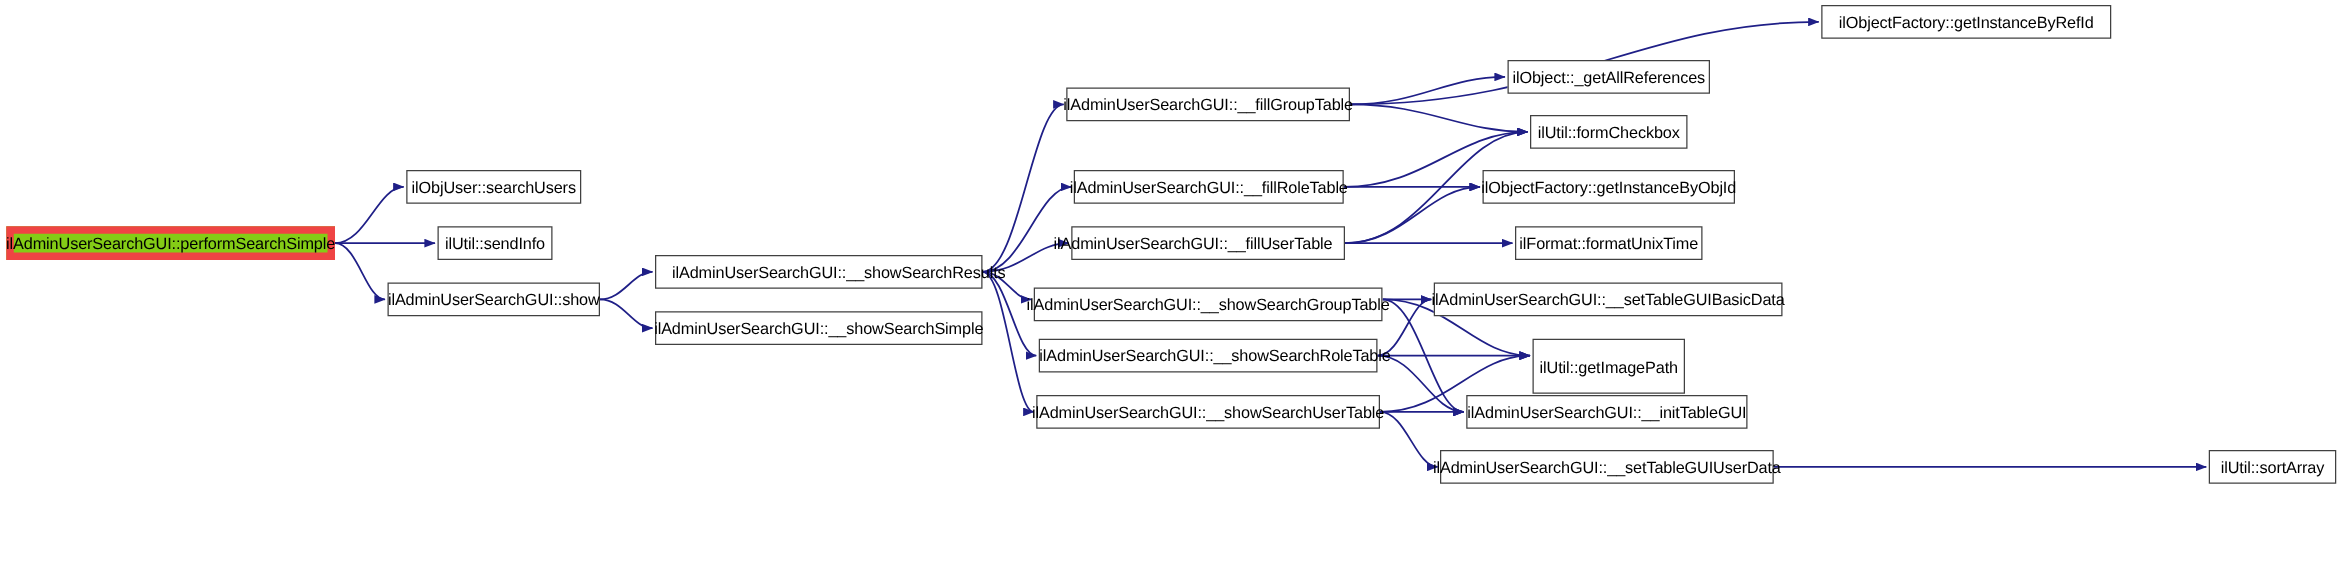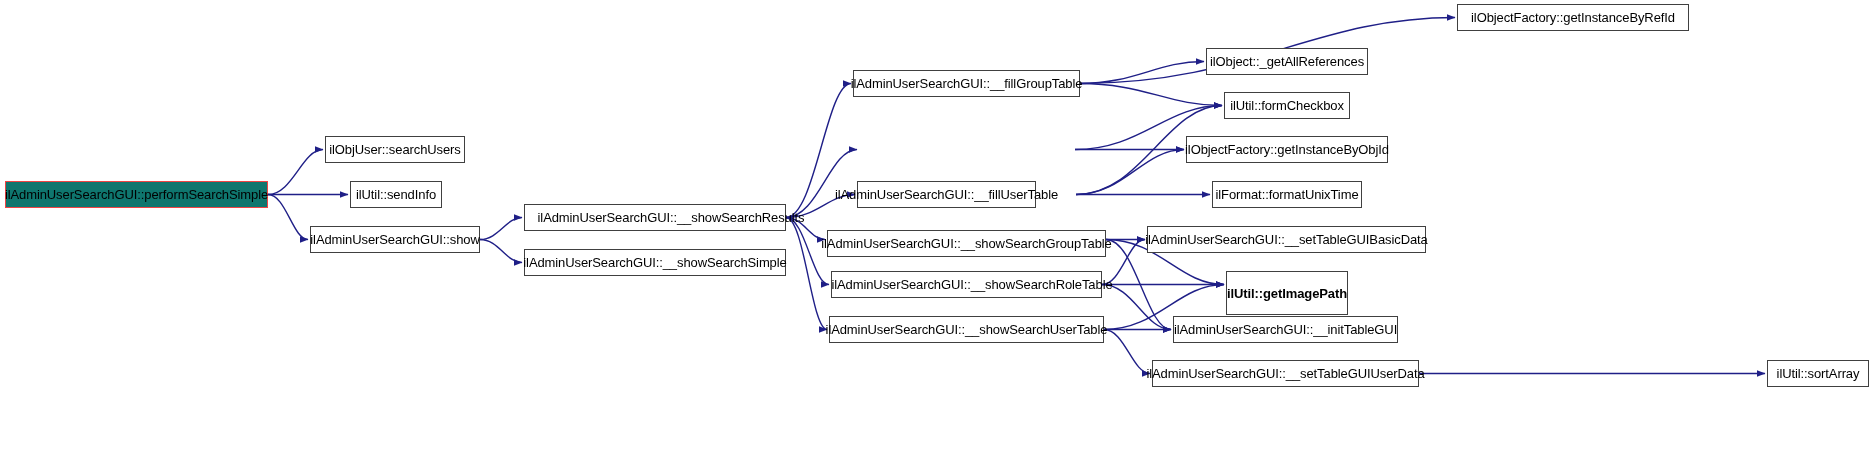--- a/index.html
+++ b/index.html
@@ -32,22 +32,22 @@
     background: #ffffff;
     border: 1px solid #404040;
     color: #000000;
     font-size: 13px;
     line-height: 1;
     white-space: nowrap;
     letter-spacing: -0.1px;
     z-index: 5;
   }
   .node.root {
-    background: #0f766e;
-    border: 1px solid #ef4444;
+    background: #84cc16;
+    border: 6px solid #ef4444;
     font-weight: normal;
     text-align: right;
   }
   .node-label {
     padding: 0 9px;
     pointer-events: none;
   }
 </style>
 </head>
 <body>
@@ -103,21 +103,24 @@
     </div>
     <div class="node" style="left: 524px; top: 204px; width: 262px; height: 27px; padding-left: 32px;">
       <span class="node-label">ilAdminUserSearchGUI::__showSearchResults</span>
     </div>
     <div class="node" style="left: 853px; top: 70px; width: 227px; height: 27px;">
       <span class="node-label">ilAdminUserSearchGUI::__fillGroupTable</span>
     </div>
     <div class="node" style="left: 524px; top: 249px; width: 262px; height: 27px;">
       <span class="node-label">ilAdminUserSearchGUI::__showSearchSimple</span>
     </div>
-    <div class="node" style="left: 857px; top: 181px; width: 179px; height: 27px;">
+    <div class="node" style="left: 859px; top: 136px; width: 216px; height: 27px;">
+      <span class="node-label">ilAdminUserSearchGUI::__fillRoleTable</span>
+    </div>
+    <div class="node" style="left: 857px; top: 181px; width: 219px; height: 27px; justify-content: flex-end;">
       <span class="node-label">ilAdminUserSearchGUI::__fillUserTable</span>
     </div>
     <div class="node" style="left: 827px; top: 230px; width: 279px; height: 27px;">
       <span class="node-label">ilAdminUserSearchGUI::__showSearchGroupTable</span>
     </div>
     <div class="node" style="left: 831px; top: 271px; width: 271px; height: 27px; padding-left: 11px;">
       <span class="node-label">ilAdminUserSearchGUI::__showSearchRoleTable</span>
     </div>
     <div class="node" style="left: 829px; top: 316px; width: 275px; height: 27px;">
       <span class="node-label">ilAdminUserSearchGUI::__showSearchUserTable</span>
@@ -133,21 +136,21 @@
     </div>
     <div class="node" style="left: 1186px; top: 136px; width: 202px; height: 27px;">
       <span class="node-label">ilObjectFactory::getInstanceByObjId</span>
     </div>
     <div class="node" style="left: 1212px; top: 181px; width: 150px; height: 27px;">
       <span class="node-label">ilFormat::formatUnixTime</span>
     </div>
     <div class="node" style="left: 1147px; top: 226px; width: 279px; height: 27px;">
       <span class="node-label">ilAdminUserSearchGUI::__setTableGUIBasicData</span>
     </div>
-    <div class="node" style="left: 1226px; top: 271px; width: 122px; height: 44px; font-weight: bold;">
+    <div class="node" style="left: 1226px; top: 271px; width: 122px; height: 44px;">
       <span class="node-label">ilUtil::getImagePath</span>
     </div>
     <div class="node" style="left: 1173px; top: 316px; width: 225px; height: 27px;">
       <span class="node-label">ilAdminUserSearchGUI::__initTableGUI</span>
     </div>
     <div class="node" style="left: 1152px; top: 360px; width: 267px; height: 27px;">
       <span class="node-label">ilAdminUserSearchGUI::__setTableGUIUserData</span>
     </div>
     <div class="node" style="left: 1767px; top: 360px; width: 102px; height: 27px;">
       <span class="node-label">ilUtil::sortArray</span>

